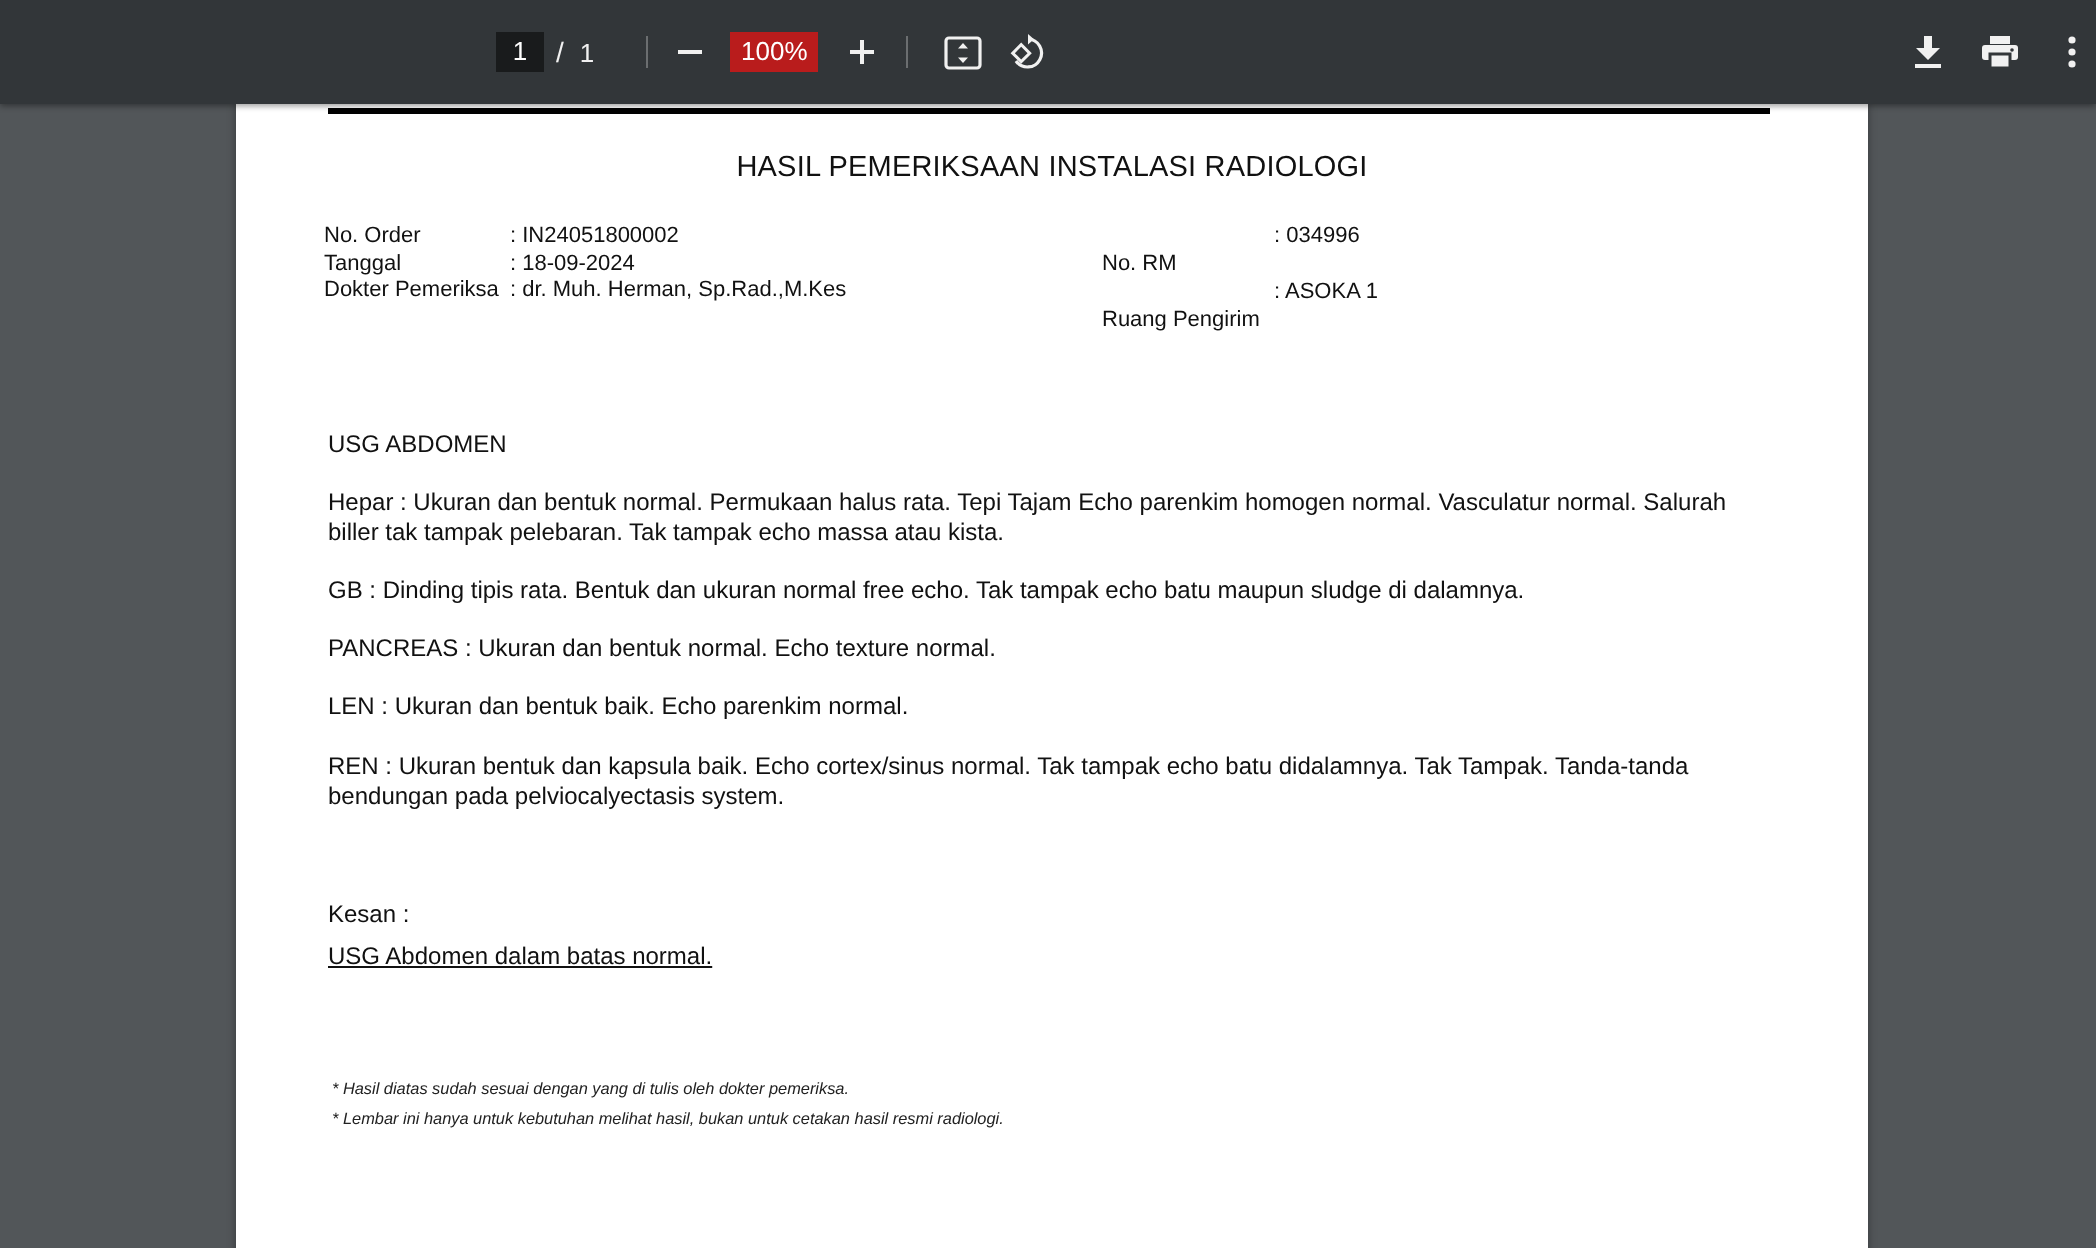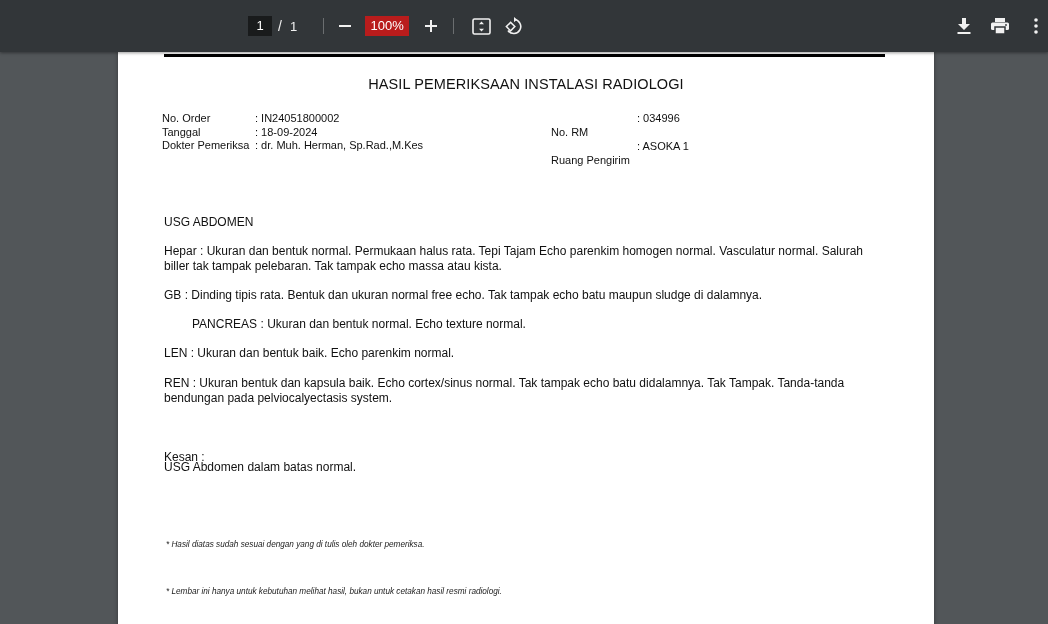--- a/index.html
+++ b/index.html
@@ -114,22 +114,22 @@
         </div>
       <div class="info-row">
           <span class="lbl">Ruang Pengirim</span>
           <span>: ASOKA 1</span>
         </div>
     </div>
 
     <div class="body-text" style="top:163px;">USG ABDOMEN</div>
     <div class="body-text" style="top:192px;">Hepar : Ukuran dan bentuk normal. Permukaan halus rata. Tepi Tajam Echo parenkim homogen normal. Vasculatur normal. Salurah biller tak tampak pelebaran. Tak tampak echo massa atau kista.</div>
     <div class="body-text" style="top:236px;">GB : Dinding tipis rata. Bentuk dan ukuran normal free echo. Tak tampak echo batu maupun sludge di dalamnya.</div>
-    <div class="body-text" style="top:265px;margin-left:28px;">PANCREAS : Ukuran dan bentuk normal. Echo texture normal.</div>
+    <div class="body-text" style="top:265px;">PANCREAS : Ukuran dan bentuk normal. Echo texture normal.</div>
     <div class="body-text" style="top:294px;">LEN : Ukuran dan bentuk baik. Echo parenkim normal.</div>
     <div class="body-text" style="top:324px;">REN : Ukuran bentuk dan kapsula baik. Echo cortex/sinus normal. Tak tampak echo batu didalamnya. Tak Tampak. Tanda-tanda bendungan pada pelviocalyectasis system.</div>
     <div class="body-text" style="top:398px;">Kesan :</div>
-    <div class="body-text" style="top:408px;">USG Abdomen dalam batas normal.</div>
+    <div class="body-text" style="top:419px;text-decoration:underline;">USG Abdomen dalam batas normal.</div>
 
     <div class="footnote" style="top:488px;">* Hasil diatas sudah sesuai dengan yang di tulis oleh dokter pemeriksa.</div>
-    <div class="footnote" style="top:503px;margin-top:32px;">* Lembar ini hanya untuk kebutuhan melihat hasil, bukan untuk cetakan hasil resmi radiologi.</div>
+    <div class="footnote" style="top:503px;">* Lembar ini hanya untuk kebutuhan melihat hasil, bukan untuk cetakan hasil resmi radiologi.</div>
   </div>
 </div>
 
 </body></html>

